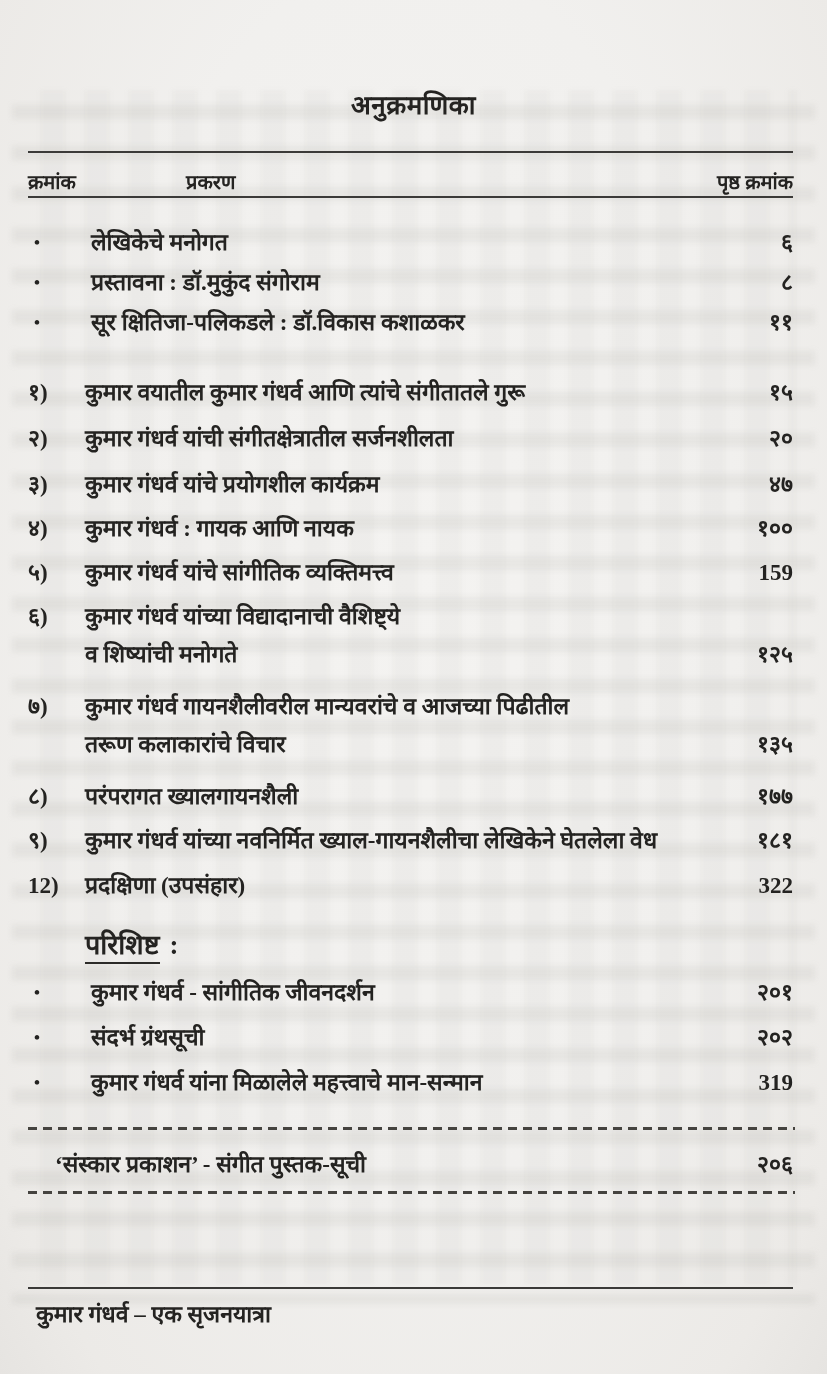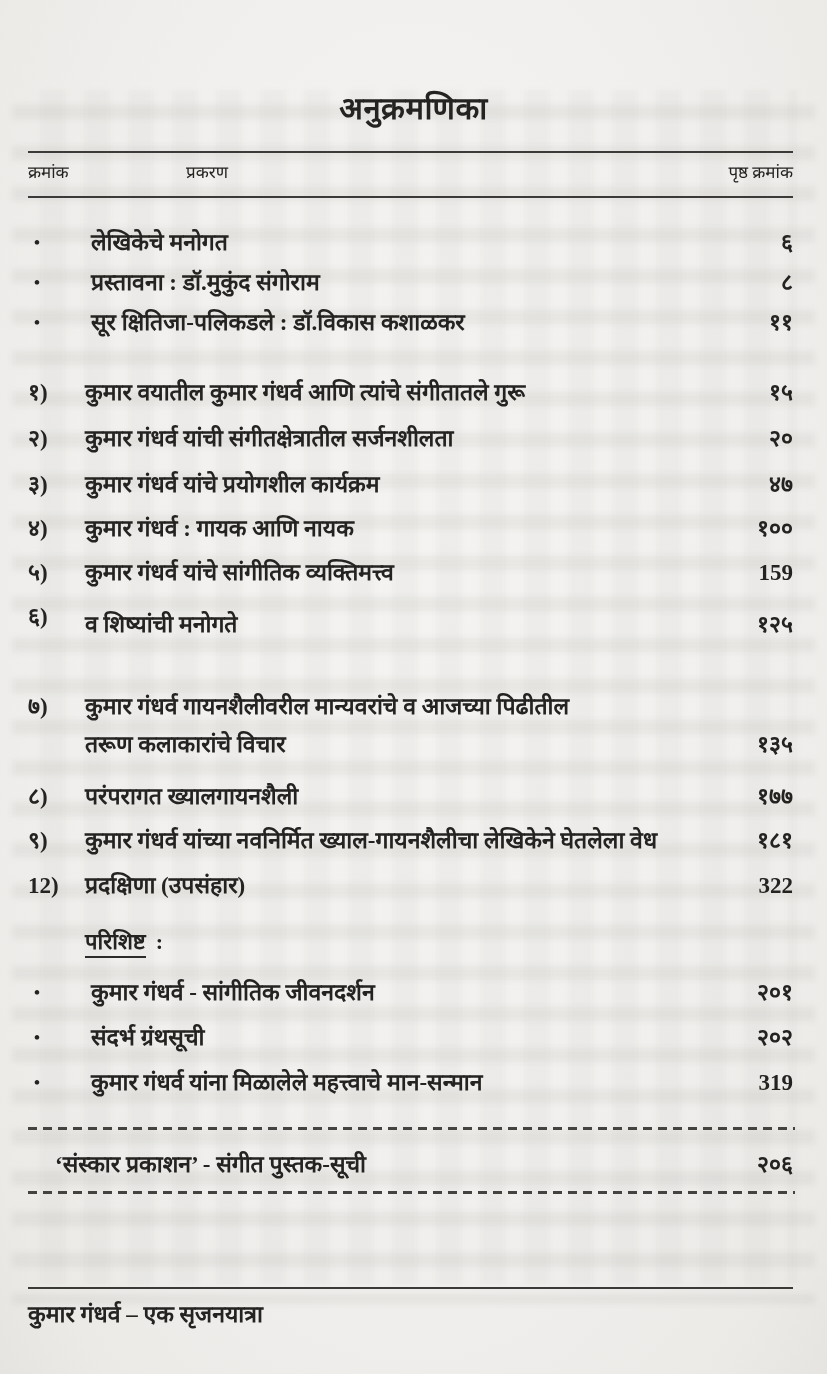--- a/index.html
+++ b/index.html
@@ -27,62 +27,62 @@
       rgba(150,148,140,0.05) 0 26px,
       transparent 26px 44px);
     filter: blur(2px);
     pointer-events:none;
   }
   .layer { position:absolute; inset:0; z-index:2; }
 
   .title {
     position:absolute; top:86px; left:0; width:100%;
     margin:0; text-align:center;
-    font-size:31px; font-weight:700; letter-spacing:0.5px;
+    font-size:26px; font-weight:700; letter-spacing:0.5px;
   }
   .rule { position:absolute; left:28px; width:765px; height:2px; background:#3b3a38; }
   .rule-top    { top:151px; }
   .rule-bottom { top:196px; }
 
-  .toc-header { position:absolute; top:160px; left:28px; width:765px; height:32px; font-weight:400; font-size:17px; }
+  .toc-header { position:absolute; top:168px; left:28px; width:765px; height:32px; font-weight:700; font-size:20px; }
   .toc-header .col-num     { position:absolute; left:0; }
   .toc-header .col-chapter { position:absolute; left:158px; }
   .toc-header .col-page    { position:absolute; right:0; }
 
   .row {
     position:absolute; left:28px; width:765px;
     display:flex; align-items:flex-end;
     font-size:23px; font-weight:600; line-height:30px;
     white-space:nowrap;
   }
   .row .num    { flex:none; width:57px; align-self:flex-start; }
   .row .bullet { font-size:17px; padding-left:6px; line-height:30px; }
   .row .label  { flex:1 1 auto; overflow:visible; }
   .row .page-num { flex:none; width:78px; text-align:right; }
   .row .l1, .row .l2 { display:block; }
   .row .l2 { margin-top:8px; }
   .row.indent .label { margin-left:27px; }
 
   .appendix-heading {
     position:absolute; left:85px; top:925px;
-    font-size:22px; font-weight:700;
+    font-size:27px; font-weight:700;
   }
   .appendix-heading .underlined { border-bottom:2px solid #2c2b29; padding-bottom:2px; }
   .appendix-heading .colon { margin-left:10px; }
 
   .dashed {
     position:absolute; left:28px; width:767px; height:3px;
     background: repeating-linear-gradient(90deg, #45433f 0 9px, transparent 9px 15px);
   }
   .dashed-1 { top:1127px; }
   .dashed-2 { top:1191px; }
 
   .footer-rule { top:1287px; height:2px; }
   .footer {
-    position:absolute; left:28px; top:1297px; width:765px;
+    position:absolute; left:36px; top:1297px; width:765px;
     display:flex; justify-content:space-between;
     font-size:23px; font-weight:700;
   }
 </style>
 </head>
 <body>
 
 <div class="page">
   <div class="bleed"></div>
   <div class="bleed2"></div>
@@ -136,20 +136,21 @@
       <span class="page-num">१००</span>
     </div>
     <div class="row" style="top:558px">
       <span class="num">५)</span>
       <span class="label">कुमार गंधर्व यांचे सांगीतिक व्यक्तिमत्त्व</span>
       <span class="page-num">159</span>
     </div>
     <div class="row" style="top:602px">
       <span class="num">६)</span>
       <span class="label">
+        <span class="l1">कुमार गंधर्व यांच्या विद्यादानाची वैशिष्ट्ये</span>
         <span class="l2">व शिष्यांची मनोगते</span>
       </span>
       <span class="page-num">१२५</span>
     </div>
     <div class="row" style="top:692px">
       <span class="num">७)</span>
       <span class="label">
         <span class="l1">कुमार गंधर्व गायनशैलीवरील मान्यवरांचे व आजच्या पिढीतील</span>
         <span class="l2">तरूण कलाकारांचे विचार</span>
       </span>

